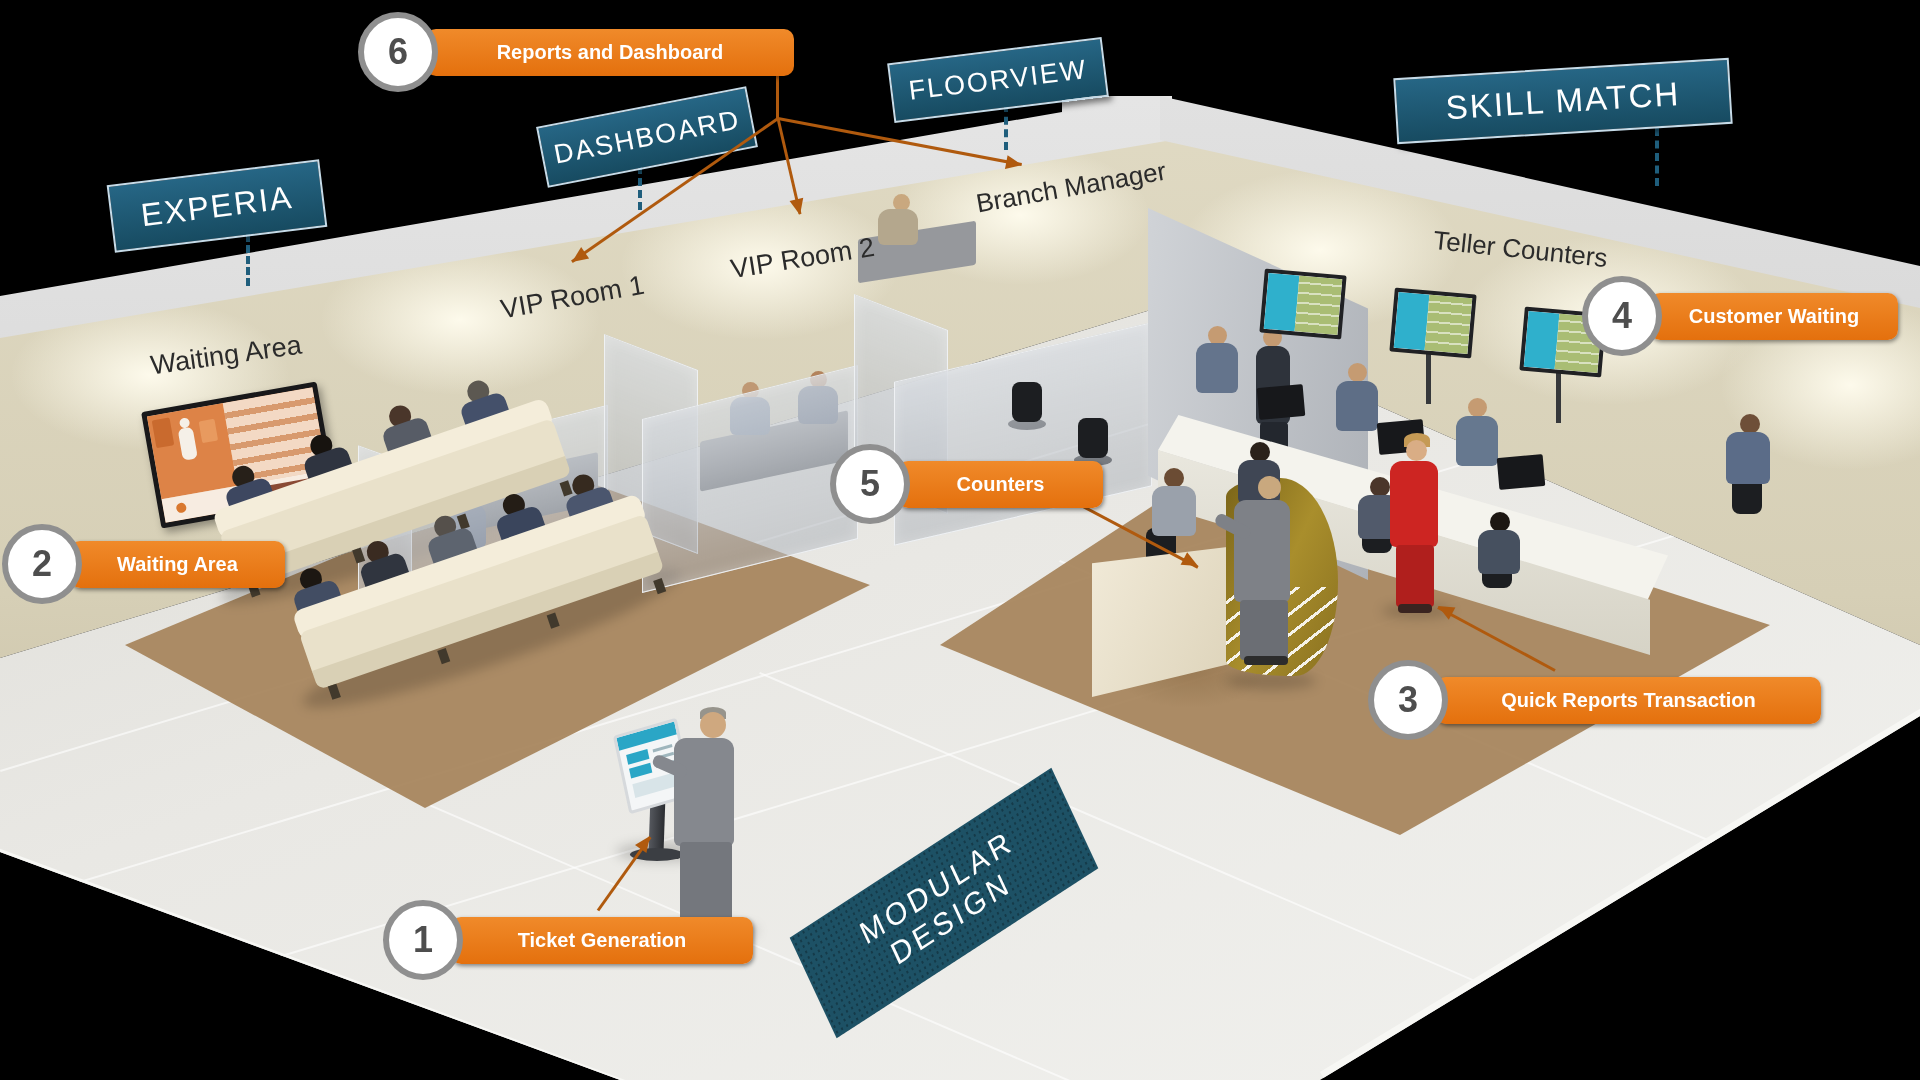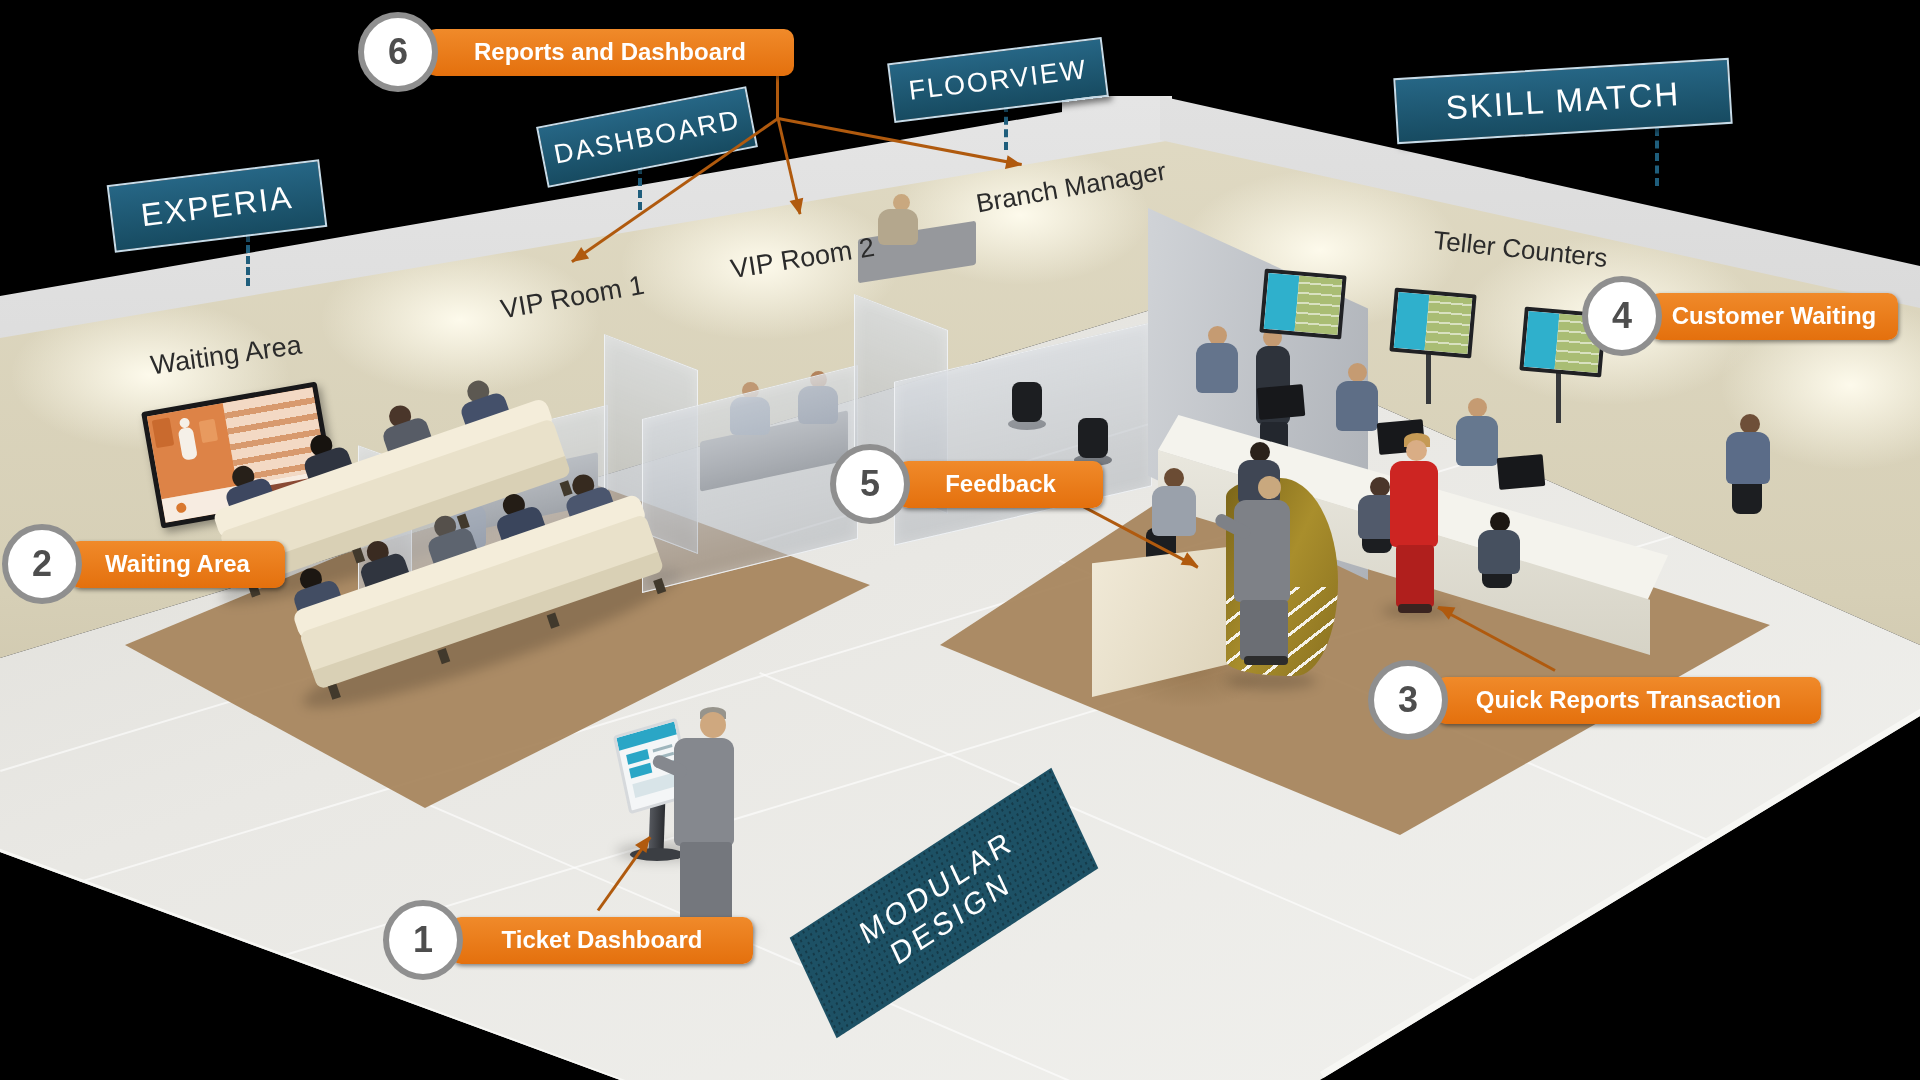--- a/index.html
+++ b/index.html
@@ -67,21 +67,21 @@
     border:5px solid #18181a;border-radius:3px;background:#e8b894;box-shadow:3px 5px 9px rgba(0,0,0,.35);overflow:hidden;}
 
   
   .banner{position:absolute;background:linear-gradient(180deg,#266685,#174b61);border:2px solid #c6dbe8;
     color:#fff;display:flex;align-items:center;justify-content:center;letter-spacing:2px;
     box-shadow:3px 4px 6px rgba(0,0,0,.5);}
   .dash{position:absolute;width:0;border-left:4px dashed #1f5e7c;}
   .callout{position:absolute;display:flex;align-items:center;z-index:40;}
   .num{width:68px;height:68px;border-radius:50%;background:#fff;border:6px solid #8f8f8f;color:#4e4e4e;
     font-weight:bold;font-size:36px;display:flex;align-items:center;justify-content:center;z-index:2;flex:none;}
-  .pill{background:linear-gradient(180deg,#f08a2a,#e4700d);color:#fff;font-weight:bold;font-size:24px;
+  .pill{background:linear-gradient(180deg,#f08a2a,#e4700d);color:#fff;font-weight:bold;font-size:20px;
     height:47px;border-radius:10px;margin-left:-12px;display:flex;align-items:center;justify-content:center;
     box-shadow:1px 2px 4px rgba(0,0,0,.45);}
   .aline{position:absolute;height:3px;background:#b05a0e;transform-origin:0 50%;z-index:38;}
   .ah{position:absolute;width:0;height:0;border-style:solid;border-width:7px 0 7px 16px;
     border-color:transparent transparent transparent #b05a0e;transform-origin:100% 50%;z-index:38;}
   .wlabel{position:absolute;color:#2b2b2b;z-index:10;white-space:nowrap;}
   #mdtag{position:absolute;left:788px;top:848px;width:312px;height:110px;background-color:#1d5165;
     transform:rotate(-33deg) skewX(-8deg);color:#fff;display:flex;flex-direction:column;align-items:center;
     justify-content:center;letter-spacing:4px;font-size:30px;z-index:12;
     background-image:radial-gradient(rgba(0,0,0,.28) 1px,transparent 1.4px);background-size:6px 6px;}
@@ -359,28 +359,28 @@
   <div class="callout" style="left:358px;top:12px;">
     <div class="num">6</div>
     <div class="pill" style="width:368px;">Reports and Dashboard</div>
   </div>
   <div class="callout" style="left:2px;top:524px;">
     <div class="num">2</div>
     <div class="pill" style="width:215px;">Waiting Area</div>
   </div>
   <div class="callout" style="left:830px;top:444px;">
     <div class="num">5</div>
-    <div class="pill" style="width:205px;">Feedback</div>
+    <div class="pill" style="width:205px;">Counters</div>
   </div>
   <div class="callout" style="left:1582px;top:276px;">
     <div class="num">4</div>
     <div class="pill" style="width:248px;">Customer  Waiting</div>
   </div>
   <div class="callout" style="left:1368px;top:660px;">
     <div class="num">3</div>
     <div class="pill" style="width:385px;">Quick Reports Transaction</div>
   </div>
   <div class="callout" style="left:383px;top:900px;">
     <div class="num">1</div>
-    <div class="pill" style="width:302px;">Ticket Dashboard</div>
+    <div class="pill" style="width:302px;">Ticket Generation</div>
   </div>
 
 </div>
 
 </body></html>

